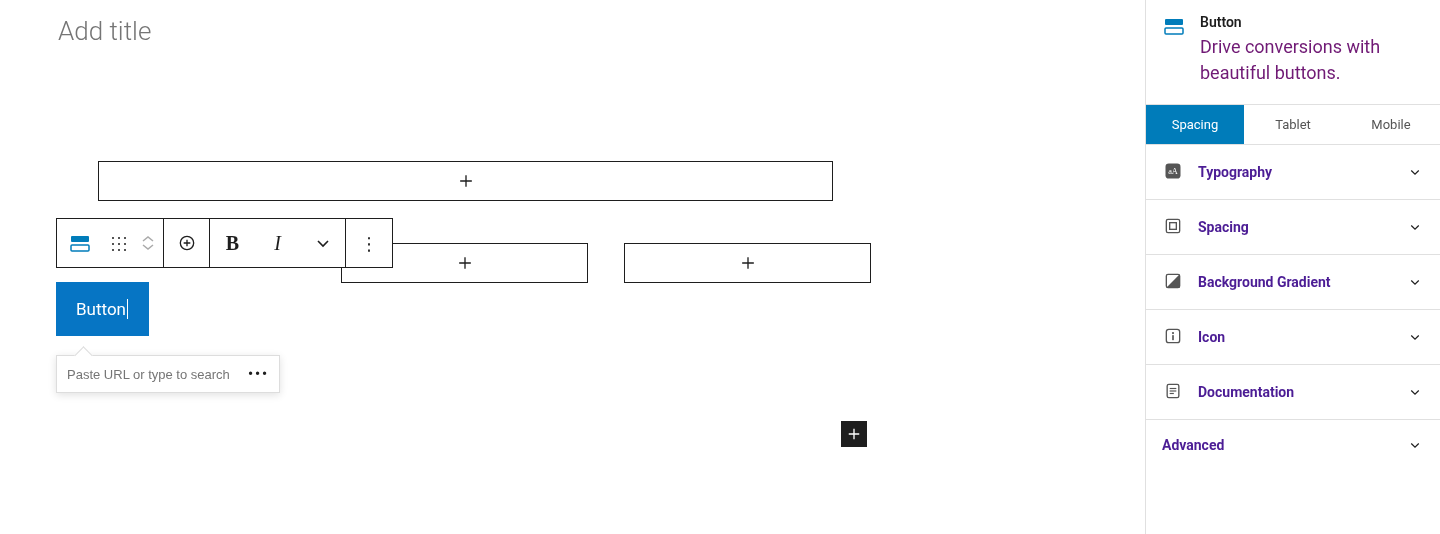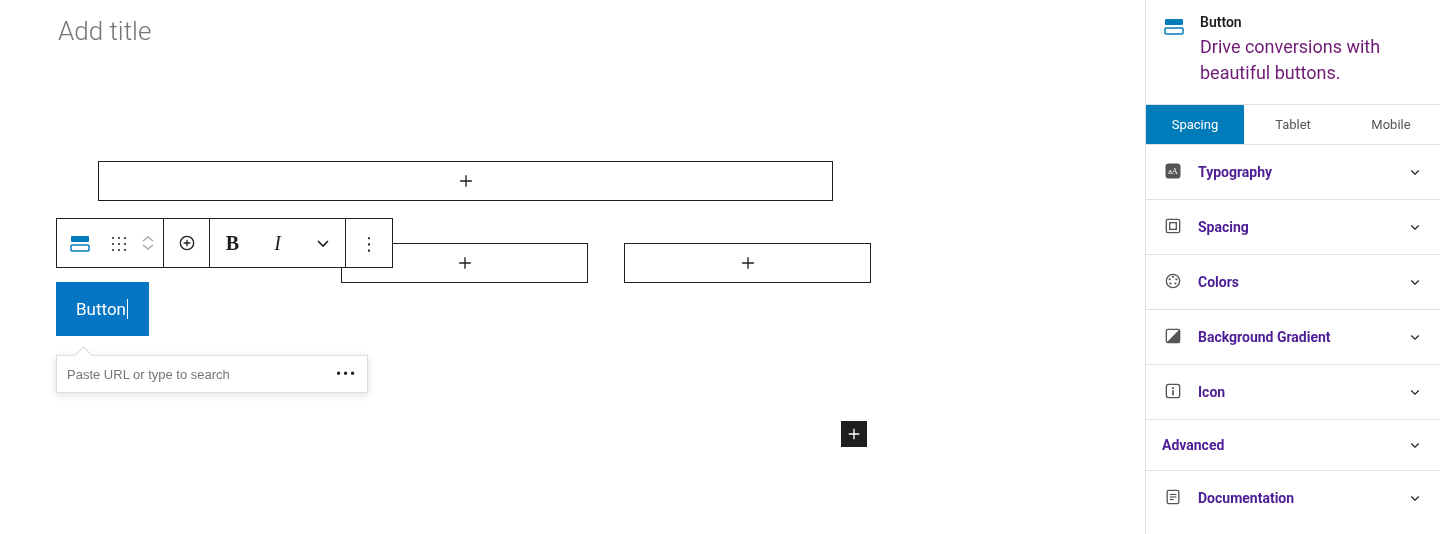--- a/index.html
+++ b/index.html
@@ -98,21 +98,21 @@
     width:1px; height:20px;
     background:#fff;
     margin-left:1px;
   }
 
   
   .url-popover {
     position: absolute;
     left: 56px;
     top: 355px;
-    width: 312px;
+    width: 224px;
     height: 38px;
     background:#fff;
     border:1px solid #ddd;
     box-shadow: 0 2px 8px rgba(0,0,0,.12);
     display:flex;
     align-items:center;
     padding: 0 6px 0 10px;
   }
   .url-popover::before {
     content:"";
@@ -333,36 +333,20 @@
         <rect x="4" y="4" width="16" height="16" rx="2" fill="none" stroke="#555" stroke-width="1.6"></rect>
         <rect x="8" y="8" width="8" height="8" fill="none" stroke="#555" stroke-width="1.6"></rect>
       </svg>
     </div>
     <div class="panel-title">Spacing</div>
     <svg class="panel-chevron" viewBox="0 0 24 24">
         <path d="M7 10l5 5 5-5" fill="none" stroke="#1e1e1e" stroke-width="1.6"></path>
       </svg>
   </div>
 
-  <div class="panel">
-    <div class="panel-icon">
-      <svg viewBox="0 0 24 24">
-        <circle cx="12" cy="12" r="8" fill="none" stroke="#555" stroke-width="1.6"></circle>
-        <circle cx="12" cy="7" r="1.3" fill="#555"></circle>
-          <circle cx="16" cy="10" r="1.3" fill="#555"></circle>
-        <circle cx="15" cy="15" r="1.3" fill="#555"></circle>
-          <circle cx="9" cy="15" r="1.3" fill="#555"></circle>
-        <circle cx="8" cy="10" r="1.3" fill="#555"></circle>
-      </svg>
-    </div>
-    <div class="panel-title">Colors</div>
-    <svg class="panel-chevron" viewBox="0 0 24 24">
-        <path d="M7 10l5 5 5-5" fill="none" stroke="#1e1e1e" stroke-width="1.6"></path>
-      </svg>
-  </div>
 
   <div class="panel">
     <div class="panel-icon">
       <svg viewBox="0 0 24 24">
         <rect x="4" y="4" width="16" height="16" rx="2" fill="none" stroke="#555" stroke-width="1.6"></rect>
         <path d="M4 20 L20 4 L20 20 Z" fill="#555"></path>
       </svg>
     </div>
     <div class="panel-title">Background Gradient</div>
     <svg class="panel-chevron" viewBox="0 0 24 24">
@@ -372,41 +356,41 @@
 
   <div class="panel">
     <div class="panel-icon">
       <svg viewBox="0 0 24 24">
         <rect x="4" y="4" width="16" height="16" rx="3" fill="none" stroke="#555" stroke-width="1.6"></rect>
         <circle cx="12" cy="8.5" r="1.3" fill="#555"></circle>
         <rect x="11" y="11" width="2" height="6" fill="#555"></rect>
       </svg>
     </div>
     <div class="panel-title">Icon</div>
-    <svg class="panel-chevron" viewBox="0 0 24 24">
-        <path d="M7 10l5 5 5-5" fill="none" stroke="#1e1e1e" stroke-width="1.6"></path>
-      </svg>
-  </div>
-
-  <div class="panel no-icon">
-
-    <div class="panel-title">Advanced</div>
     <svg class="panel-chevron" viewBox="0 0 24 24">
         <path d="M7 10l5 5 5-5" fill="none" stroke="#1e1e1e" stroke-width="1.6"></path>
       </svg>
   </div>
 
   <div class="panel">
     <div class="panel-icon">
       <svg viewBox="0 0 24 24">
         <rect x="5" y="4" width="14" height="16" rx="2" fill="none" stroke="#555" stroke-width="1.6"></rect>
         <line x1="8" y1="9" x2="16" y2="9" stroke="#555" stroke-width="1.4"></line>
         <line x1="8" y1="12" x2="16" y2="12" stroke="#555" stroke-width="1.4"></line>
         <line x1="8" y1="15" x2="13" y2="15" stroke="#555" stroke-width="1.4"></line>
       </svg>
     </div>
     <div class="panel-title">Documentation</div>
     <svg class="panel-chevron" viewBox="0 0 24 24">
         <path d="M7 10l5 5 5-5" fill="none" stroke="#1e1e1e" stroke-width="1.6"></path>
       </svg>
   </div>
 
+  <div class="panel no-icon">
+
+    <div class="panel-title">Advanced</div>
+    <svg class="panel-chevron" viewBox="0 0 24 24">
+        <path d="M7 10l5 5 5-5" fill="none" stroke="#1e1e1e" stroke-width="1.6"></path>
+      </svg>
+  </div>
+
 </div>
 
 </body></html>

